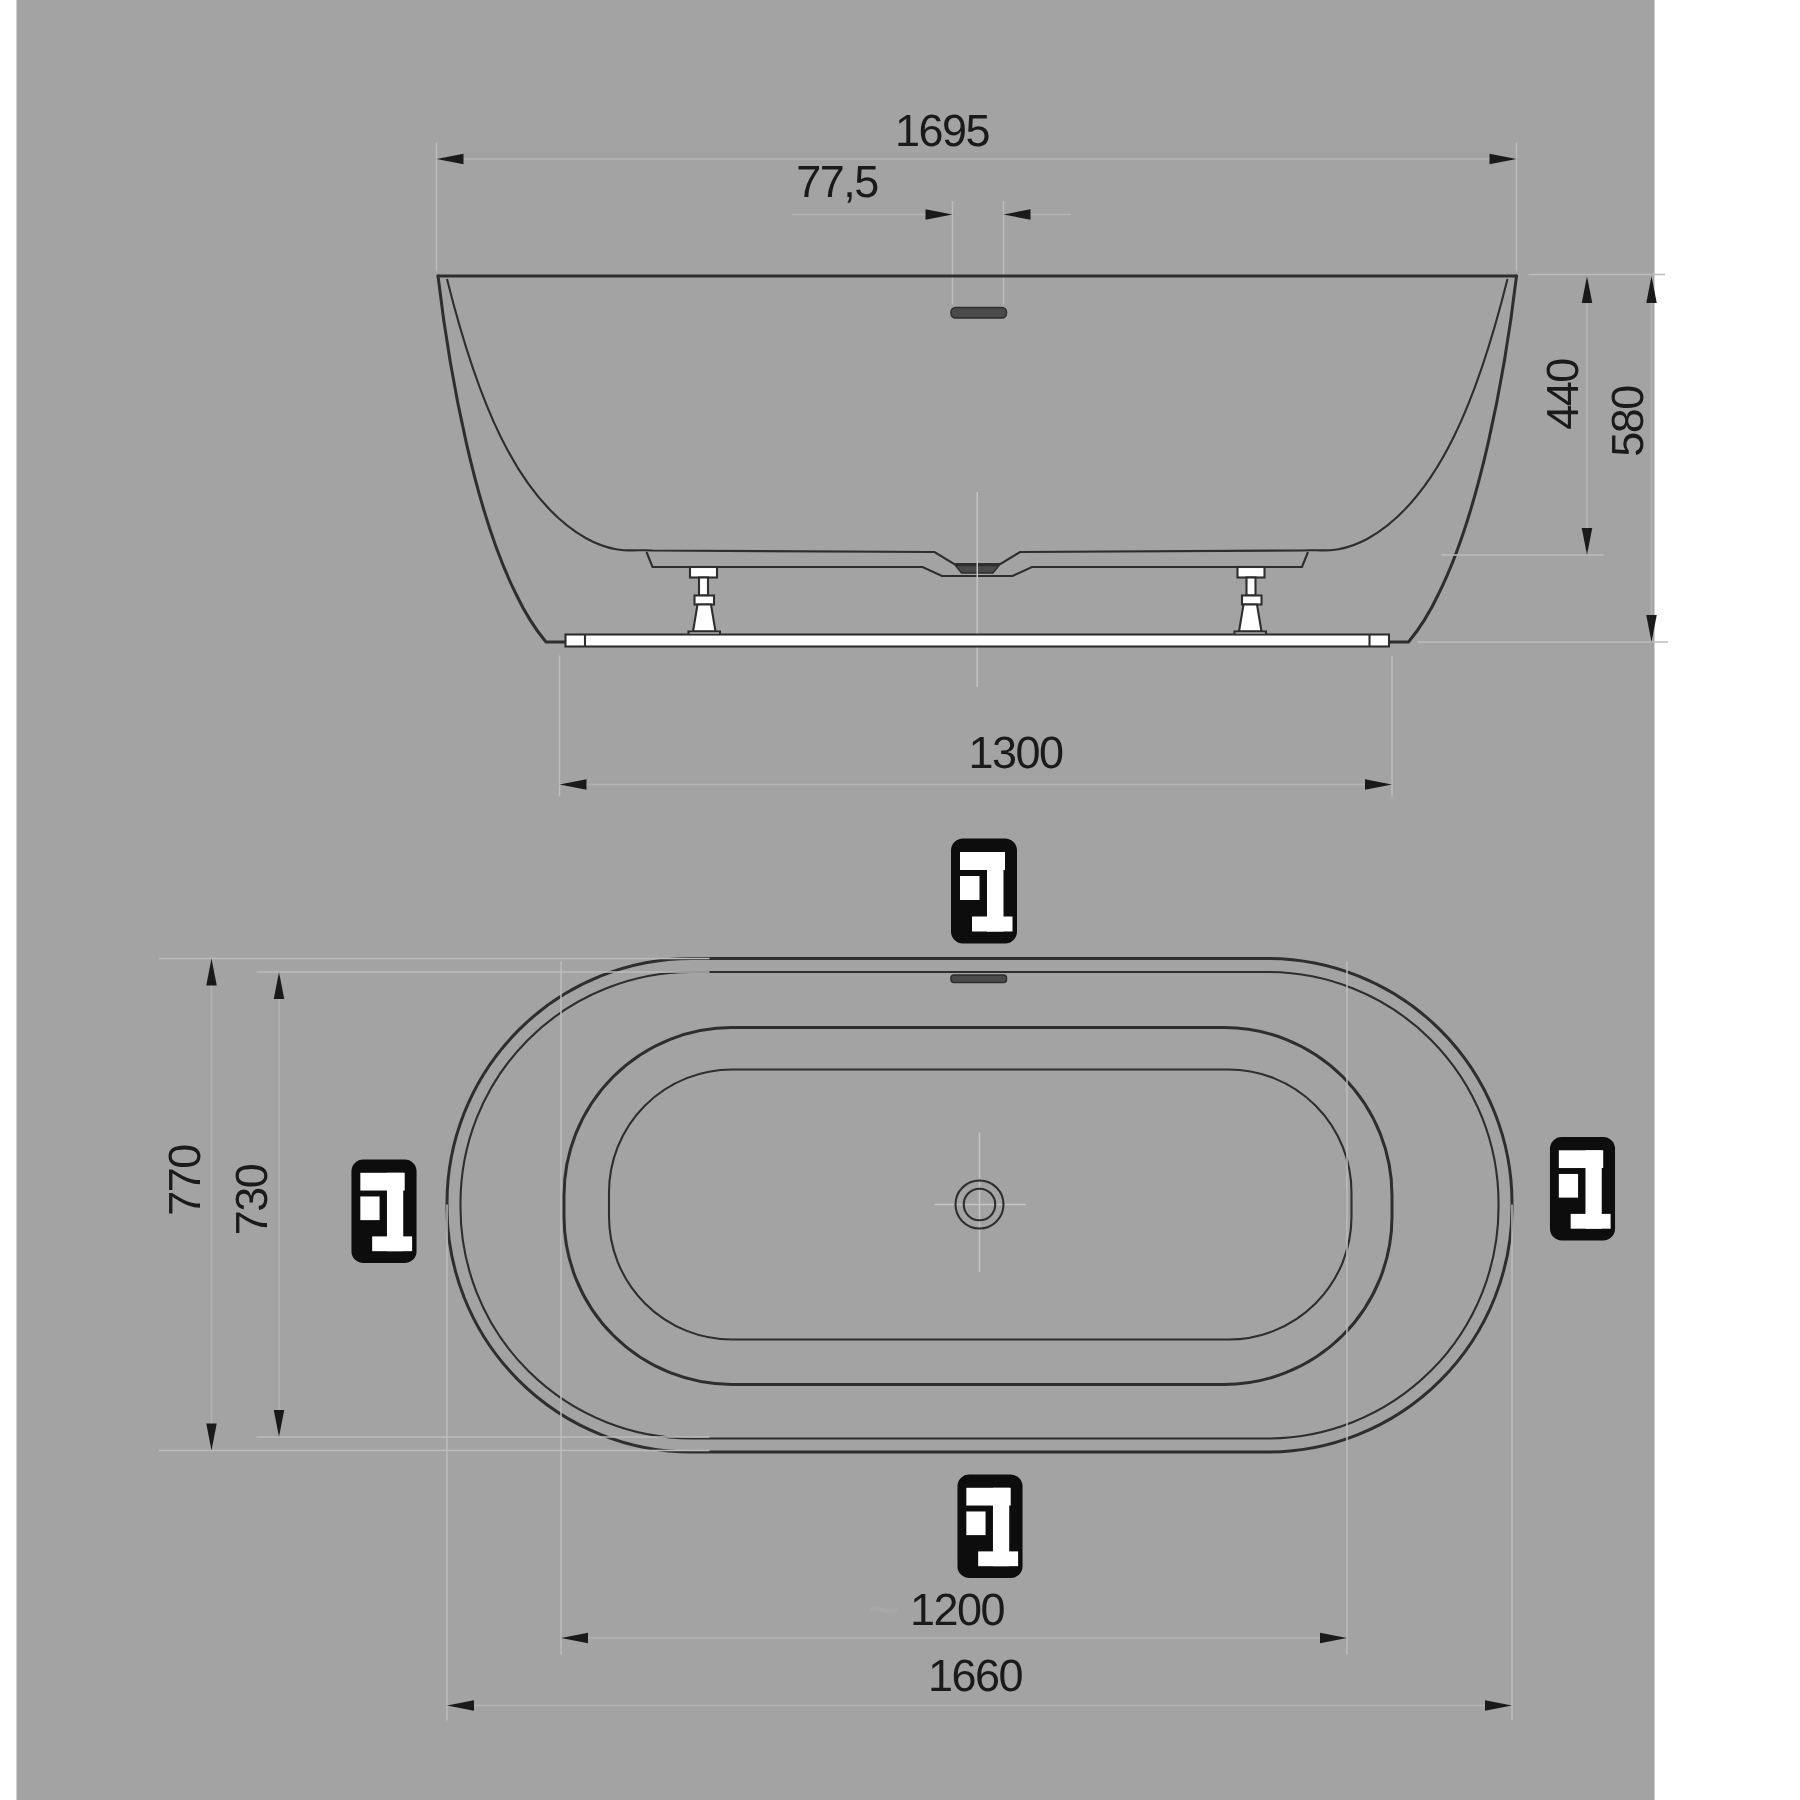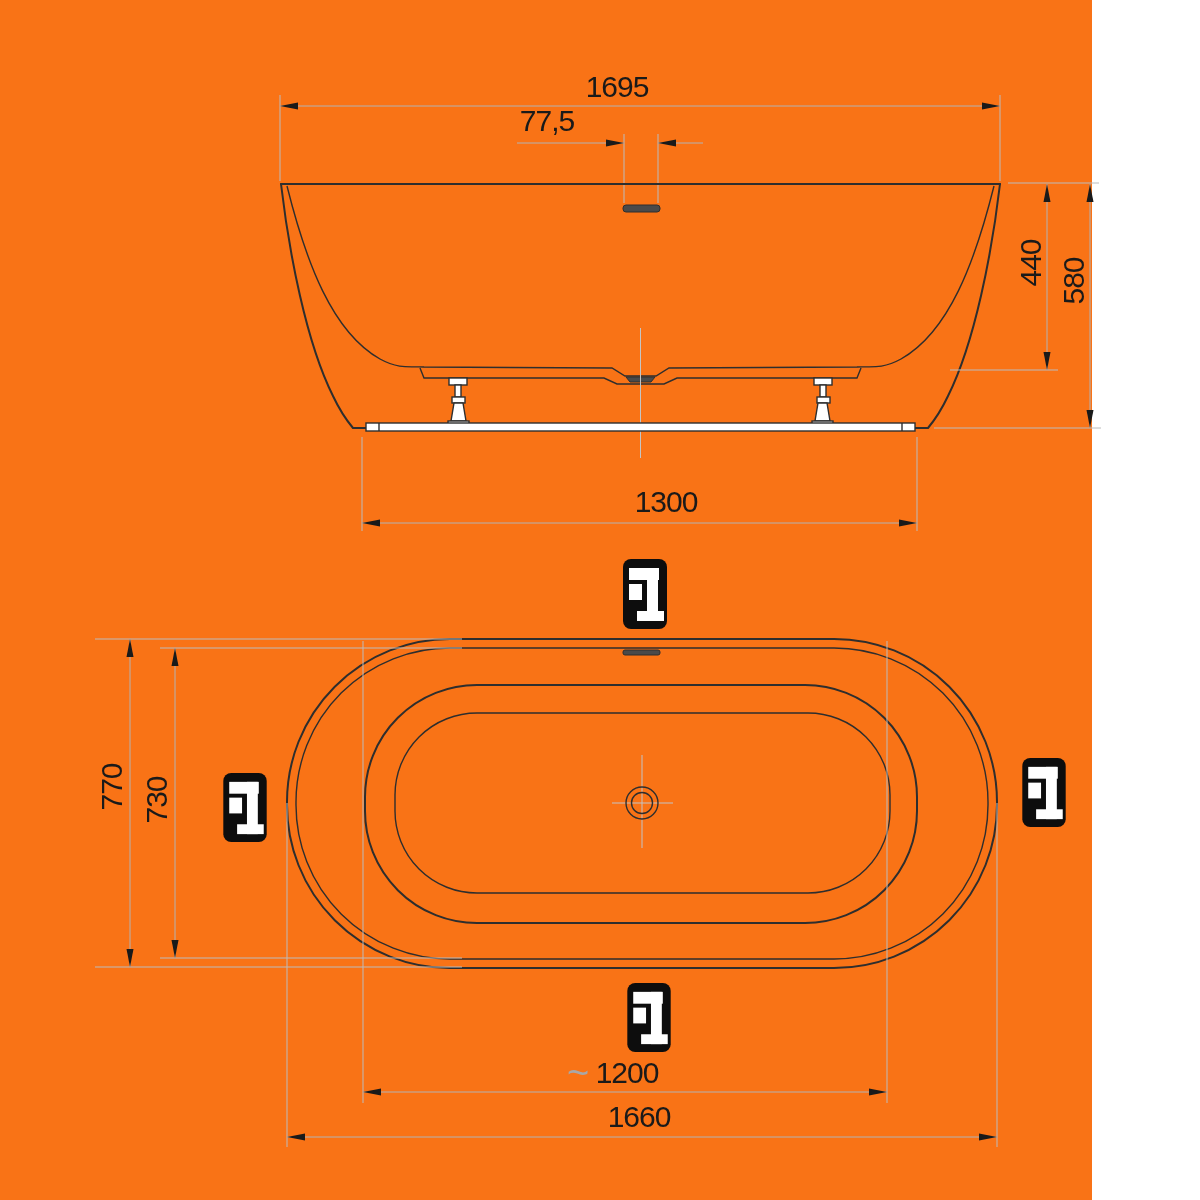--- a/index.html
+++ b/index.html
@@ -7,21 +7,22 @@
     padding: 0;
     background: #ffffff;
     width: 1200px;
     height: 1200px;
     overflow: hidden;
     font-family: "Liberation Sans", sans-serif;
   }
   .drawing-wrap {
     width: 1092px;
     height: 1200px;
-    background: #f97316;
+    background: #a3a3a3;
+    margin-left: 11px;
   }
   svg { display: block; }
   .outline   { stroke: #2e2e2e; stroke-width: 2;   fill: none; stroke-linecap: round; }
   .outline-thin { stroke: #2e2e2e; stroke-width: 1.4; fill: none; }
   .part      { stroke: #2e2e2e; stroke-width: 1.4; fill: #ffffff; }
   .dimline   { stroke: #b3b3b3; stroke-width: 1;   fill: none; }
   .extline   { stroke: #bcbcbc; stroke-width: 1;   fill: none; }
   .centerline{ stroke: #c4c4c4; stroke-width: 1;   fill: none; }
   .arrow     { fill: #1a1a1a; stroke: none; }
   .dimtext   { fill: #1a1a1a; font-size: 30px; letter-spacing: -1px;

